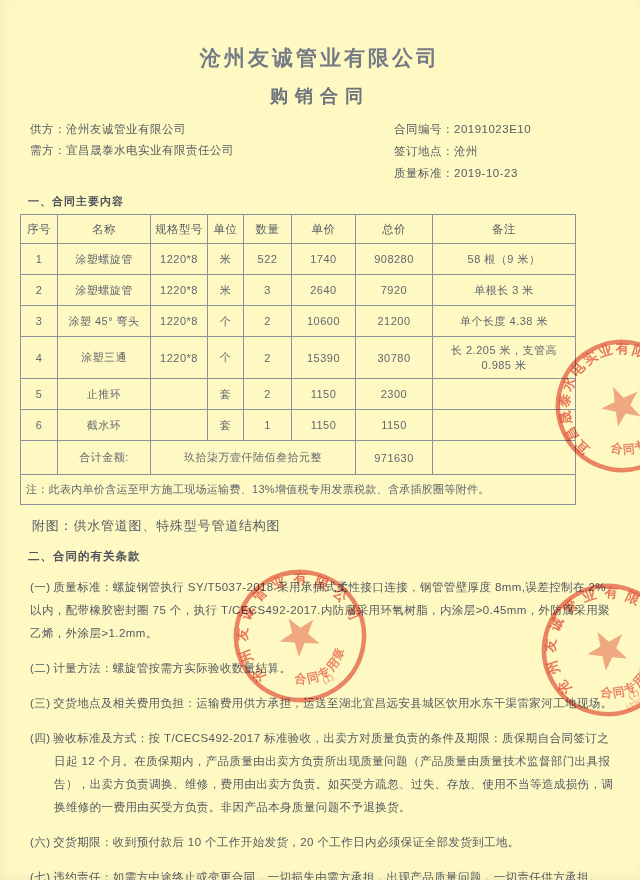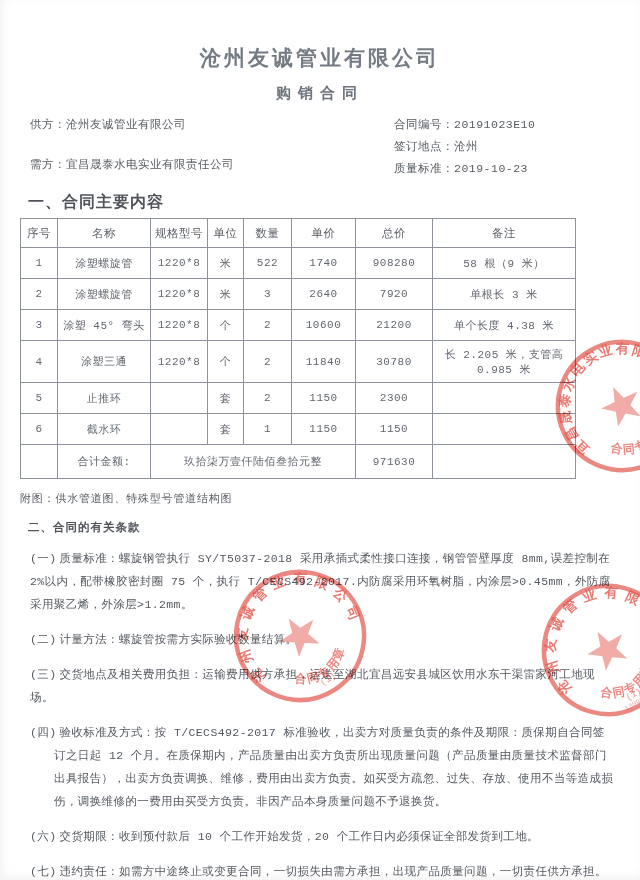--- a/index.html
+++ b/index.html
@@ -1,55 +1,55 @@
 <!DOCTYPE html>
 <html><head>
 <meta charset="utf-8">
 <style>
   html,body{margin:0;padding:0;background:#e8e8e8;}
   .page{
     position:relative;
     width:640px;height:880px;
     margin:0 auto;
-    background:#ffffff;
+    background:#fef9c3;
     overflow:hidden;
-    font-family:Liberation Mono, monospace;
+    font-family:Liberation Sans, sans-serif;
     color:#565b62;
     box-shadow:inset 3px -3px 10px rgba(0,0,0,0.05);
   }
   .title{
     margin-top:44px;
     text-align:center;
     font-size:21px;
     font-weight:600;
     letter-spacing:3px;
     color:#747b84;
   }
   .subtitle{
     margin-top:12px;
     text-align:center;
-    font-size:15px;
+    font-size:18px;
     font-weight:600;
     letter-spacing:7px;
     color:#6e747d;
   }
   .meta{
     display:flex;
     justify-content:space-between;
     margin:14px 28px 0 30px;
     font-size:11.5px;
     color:#575c63;
   }
   .meta-left .meta-line{margin-bottom:14px;letter-spacing:0.5px;}
-  .meta-left .meta-line:first-child{margin-bottom:25px;}
+  .meta-left .meta-line:first-child{margin-bottom:6px;}
   .meta-right{width:218px;}
   .meta-right .meta-line{margin-bottom:7px;letter-spacing:0.5px;}
   .sec-heading{
     margin:6px 0 0 28px;
-    font-size:16px;
+    font-size:11px;
     font-weight:bold;
     color:#4f545b;
     letter-spacing:1px;
   }
   table.items{
     border-collapse:collapse;
     table-layout:fixed;
     margin:5px 0 12px 20px;
     width:555px;
     font-size:11px;
@@ -64,22 +64,22 @@
     letter-spacing:0.5px;
     overflow:hidden;
   }
   table.items thead th{height:26px;font-size:11.5px;color:#5a5f66;}
   table.items tbody tr{height:31px;}
   table.items tr.tall{height:42px;}
   table.items tr.total-row{height:34px;padding-left:15px;}
   table.items tr.note-row{height:30px;}
   table.items tr.note-row td{text-align:left;padding-left:5px;font-size:11px;letter-spacing:0.3px;}
   .attach{
-    margin:11px 0 0 20px;
-    font-size:11px;
+    margin:11px 0 0 32px;
+    font-size:13px;
     letter-spacing:0.8px;
   }
   .terms-heading{
     margin:14px 0 0 28px;
     font-size:11.5px;
     font-weight:bold;
     letter-spacing:1px;
     color:#4f545b;
   }
   .clauses{
@@ -183,21 +183,21 @@
           <td>10600</td>
           <td>21200</td>
           <td>单个长度 4.38 米</td>
         </tr>
         <tr class="tall">
           <td>4</td>
           <td>涂塑三通</td>
           <td>1220*8</td>
           <td>个</td>
           <td>2</td>
-          <td>11840</td>
+          <td>15390</td>
           <td>30780</td>
           <td>长 2.205 米，支管高 0.985 米</td>
         </tr>
         <tr>
           <td>5</td>
           <td>止推环</td>
           <td></td>
           <td>套</td>
           <td>2</td>
           <td>1150</td>
@@ -213,20 +213,23 @@
           <td>1150</td>
           <td>1150</td>
           <td></td>
         </tr>
         <tr class="total-row">
           <td></td>
           <td>合计金额:</td>
           <td colspan="4">玖拾柒万壹仟陆佰叁拾元整</td>
           <td>971630</td>
           <td></td>
+        </tr>
+        <tr class="note-row">
+          <td colspan="8">注：此表内单价含运至甲方施工现场运输费、13%增值税专用发票税款、含承插胶圈等附件。</td>
         </tr>
       </tbody>
   </table>
 
   <div class="attach">附图：供水管道图、特殊型号管道结构图</div>
 
   <div class="terms-heading">二、合同的有关条款</div>
 
   <div class="clauses" id="clauses">
       <p class="clause"><span class="marker">(一)</span><span>质量标准：螺旋钢管执行 SY/T5037-2018 采用承插式柔性接口连接，钢管管壁厚度 8mm,误差控制在 2%以内，配带橡胶密封圈 75 个，执行 T/CECS492-2017.内防腐采用环氧树脂，内涂层&gt;0.45mm，外防腐采用聚乙烯，外涂层&gt;1.2mm。</span></p>

